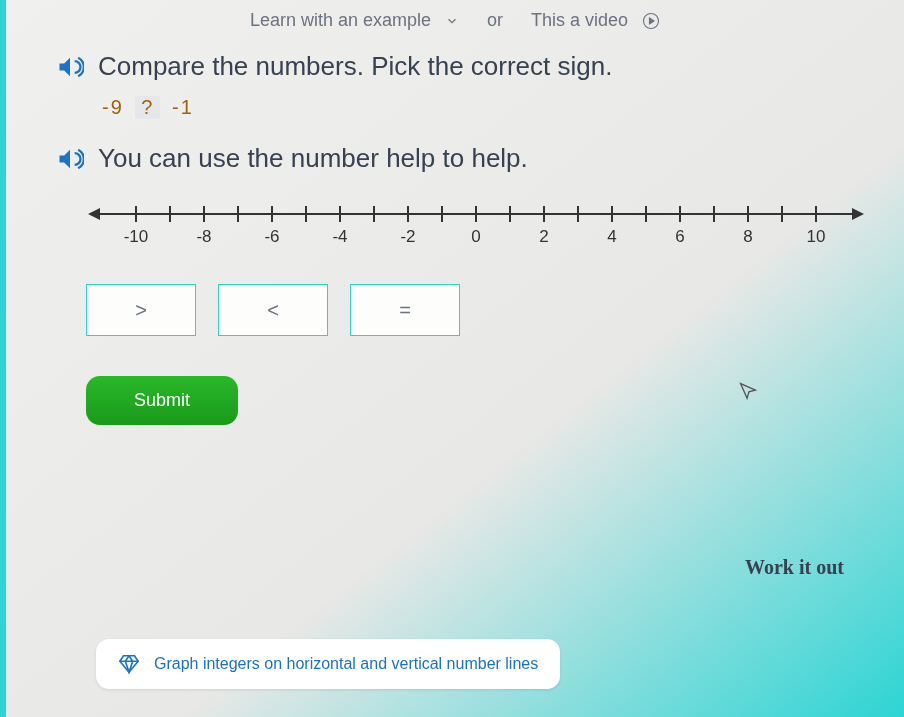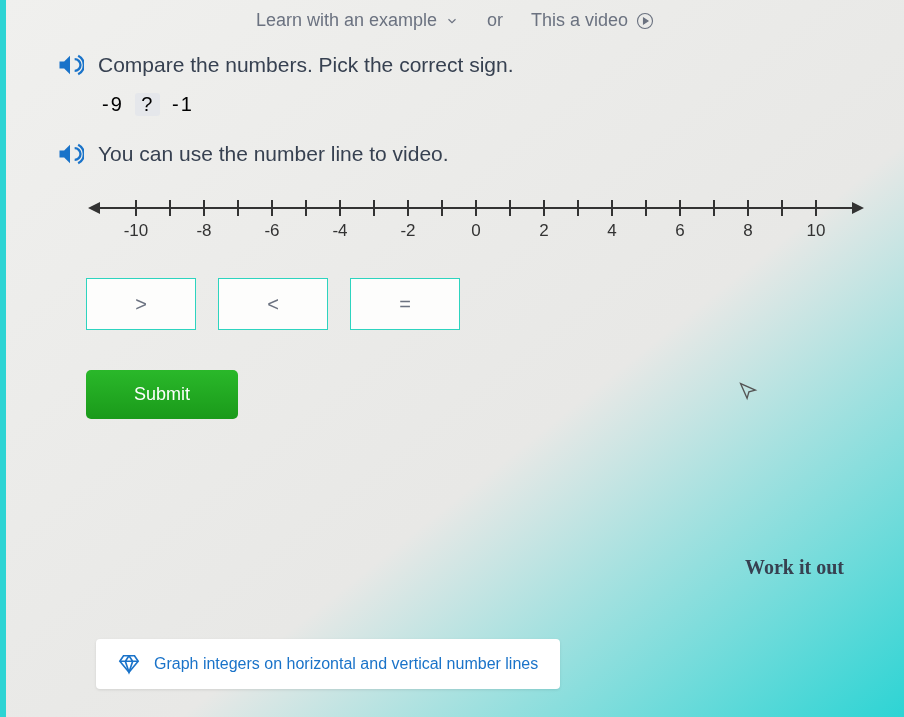--- a/index.html
+++ b/index.html
@@ -17,44 +17,44 @@
       justify-content: center;
       align-items: center;
       gap: 28px;
       padding: 10px 40px 20px;
       color: #6b7280;
       font-size: 18px;
     }
     .top-link {
       display: flex;
       align-items: center;
-      gap: 8px;
+      gap: 14px;
       color: #6b7280;
       cursor: pointer;
     }
     .content {
       padding: 0 50px;
     }
     .line {
       display: flex;
       align-items: center;
       gap: 14px;
       margin-bottom: 14px;
     }
     .speaker-icon {
       color: #1a73c9;
       flex-shrink: 0;
     }
     .question-text {
-      font-size: 21px;
+      font-size: 26px;
       color: #374151;
     }
     .expression {
       font-size: 20px;
-      color: #000000;
+      color: #a16207;
       margin-left: 46px;
       margin-bottom: 24px;
       letter-spacing: 2px;
       margin-top: 8px;
     }
     .expression .q {
       display: inline-block;
       background: #e5e7eb;
       border-radius: 3px;
       padding: 0 6px;
@@ -83,37 +83,37 @@
     }
     .submit-btn {
       margin-left: 30px;
       background: #1ea81e;
       background: linear-gradient(#2ab82a, #1a9a1a);
       color: white;
       border: none;
       padding: 14px 48px;
       font-size: 18px;
       cursor: pointer;
-      border-radius: 5px;
+      border-radius: 14px;
     }
     .workitout {
       position: absolute;
       right: 60px;
       bottom: 130px;
       text-align: center;
       color: #374151;
     }
     .workitout h3 { font-size: 20px; font-weight: bold; font-family: Georgia, serif; margin-bottom: 8px; }
     .workitout p { font-size: 17px; color: #4b5563; }
     .help-card {
       position: absolute;
       left: 90px;
       bottom: 28px;
       background: white;
-      border-radius: 4px;
+      border-radius: 13px;
       padding: 14px 22px;
       display: flex;
       align-items: center;
       gap: 14px;
       box-shadow: 0 1px 3px rgba(0,0,0,0.1);
       cursor: pointer;
     }
     .help-card span.text {
       color: #1a73c9;
       font-size: 16px;
@@ -159,21 +159,21 @@
     <span>-9</span>
     <span class="q">?</span>
     <span>-1</span>
   </div>
   <div class="line">
     <svg class="speaker-icon" width="28" height="28" viewBox="0 0 24 24" fill="currentColor">
         <path d="M3 9v6h4l5 5V4L7 9H3z"></path>
         <path d="M16 7a5 5 0 010 10" fill="none" stroke="currentColor" stroke-width="2"></path>
         <path d="M19 4a9 9 0 010 16" fill="none" stroke="currentColor" stroke-width="2"></path>
       </svg>
-    <div class="question-text">You can use the number line to video.</div>
+    <div class="question-text">You can use the number help to help.</div>
   </div>
 
   <div class="numberline-wrap">
     <svg class="numberline" width="780" height="60" viewBox="0 0 780 60">
       <line x1="10" y1="20" x2="770" y2="20" stroke="#333" stroke-width="2"></line>
       <polygon points="2,20 14,14 14,26" fill="#333"></polygon>
       <polygon points="778,20 766,14 766,26" fill="#333"></polygon>
       <g id="ticks">
           <line x1="50" x2="50" y1="12" y2="28" stroke="#333" stroke-width="2"></line>
           <text x="50" y="48" text-anchor="middle" font-size="17" fill="#333">-10</text>

